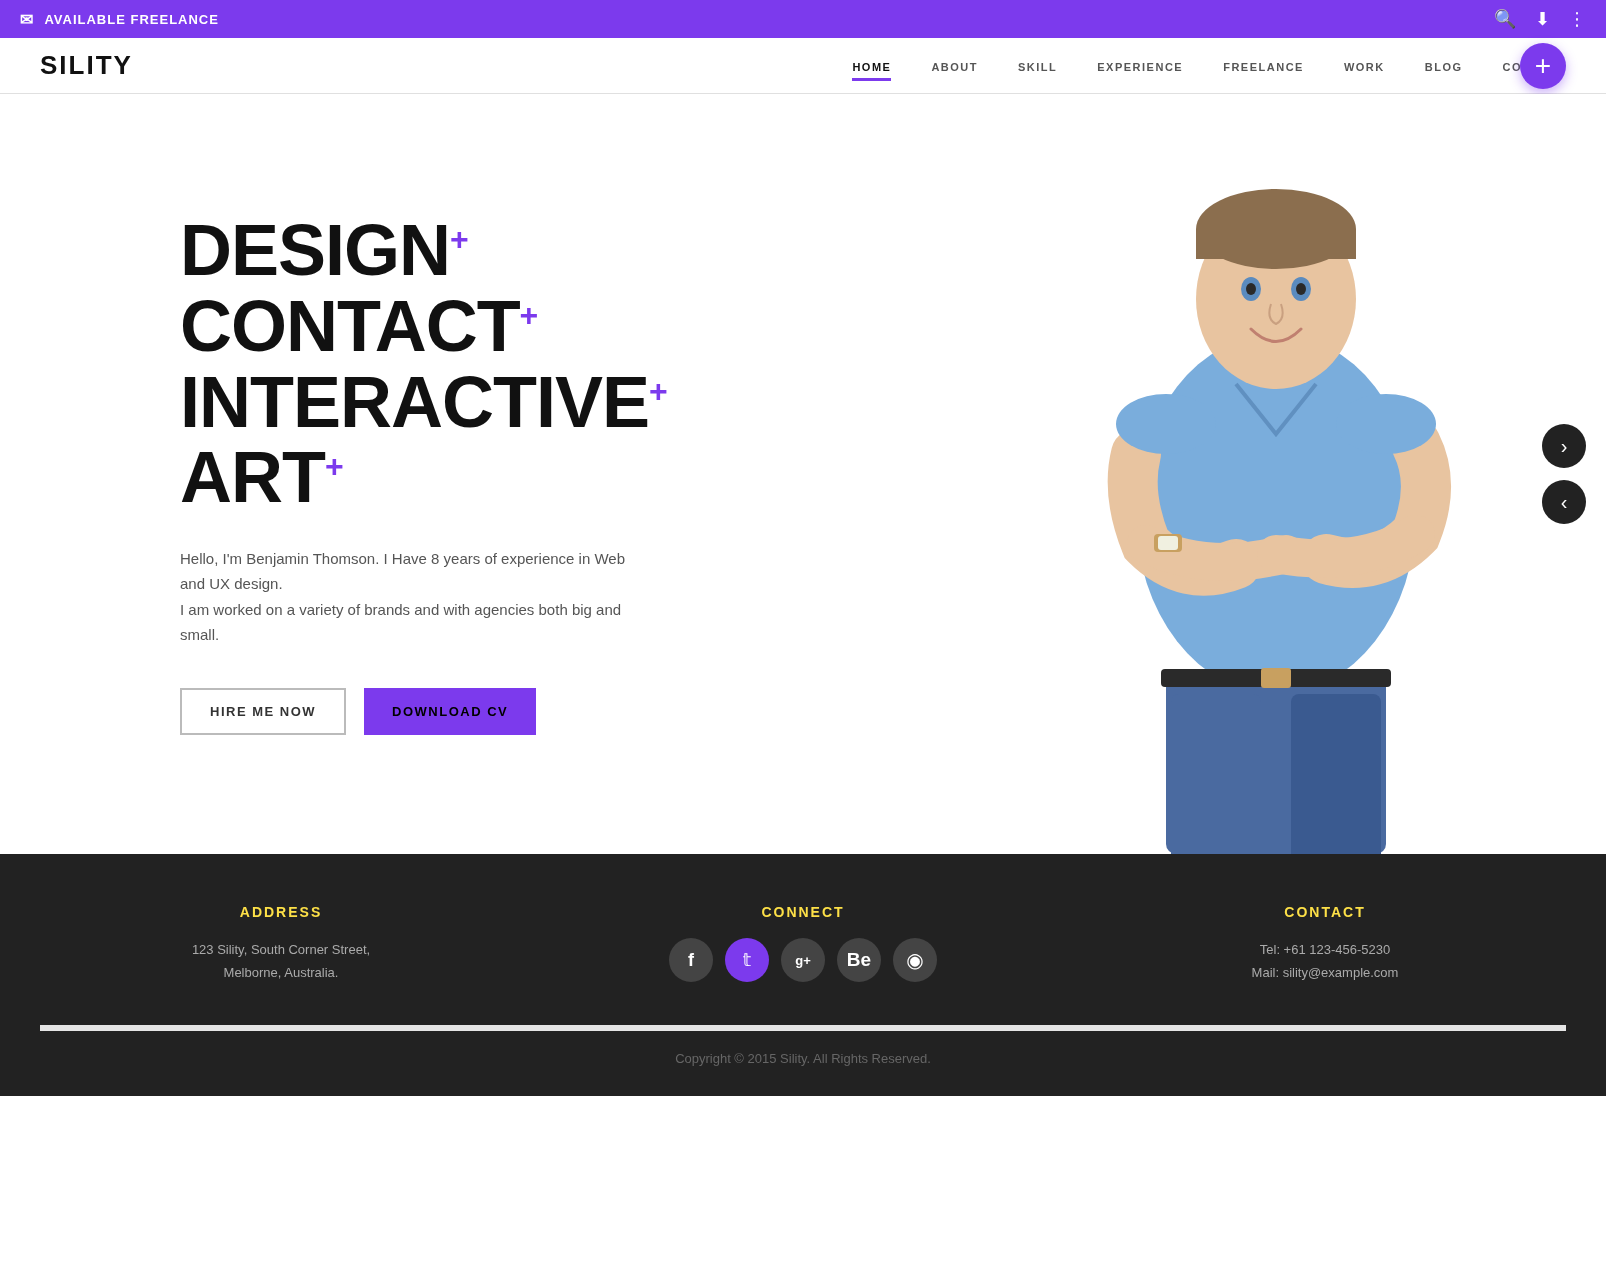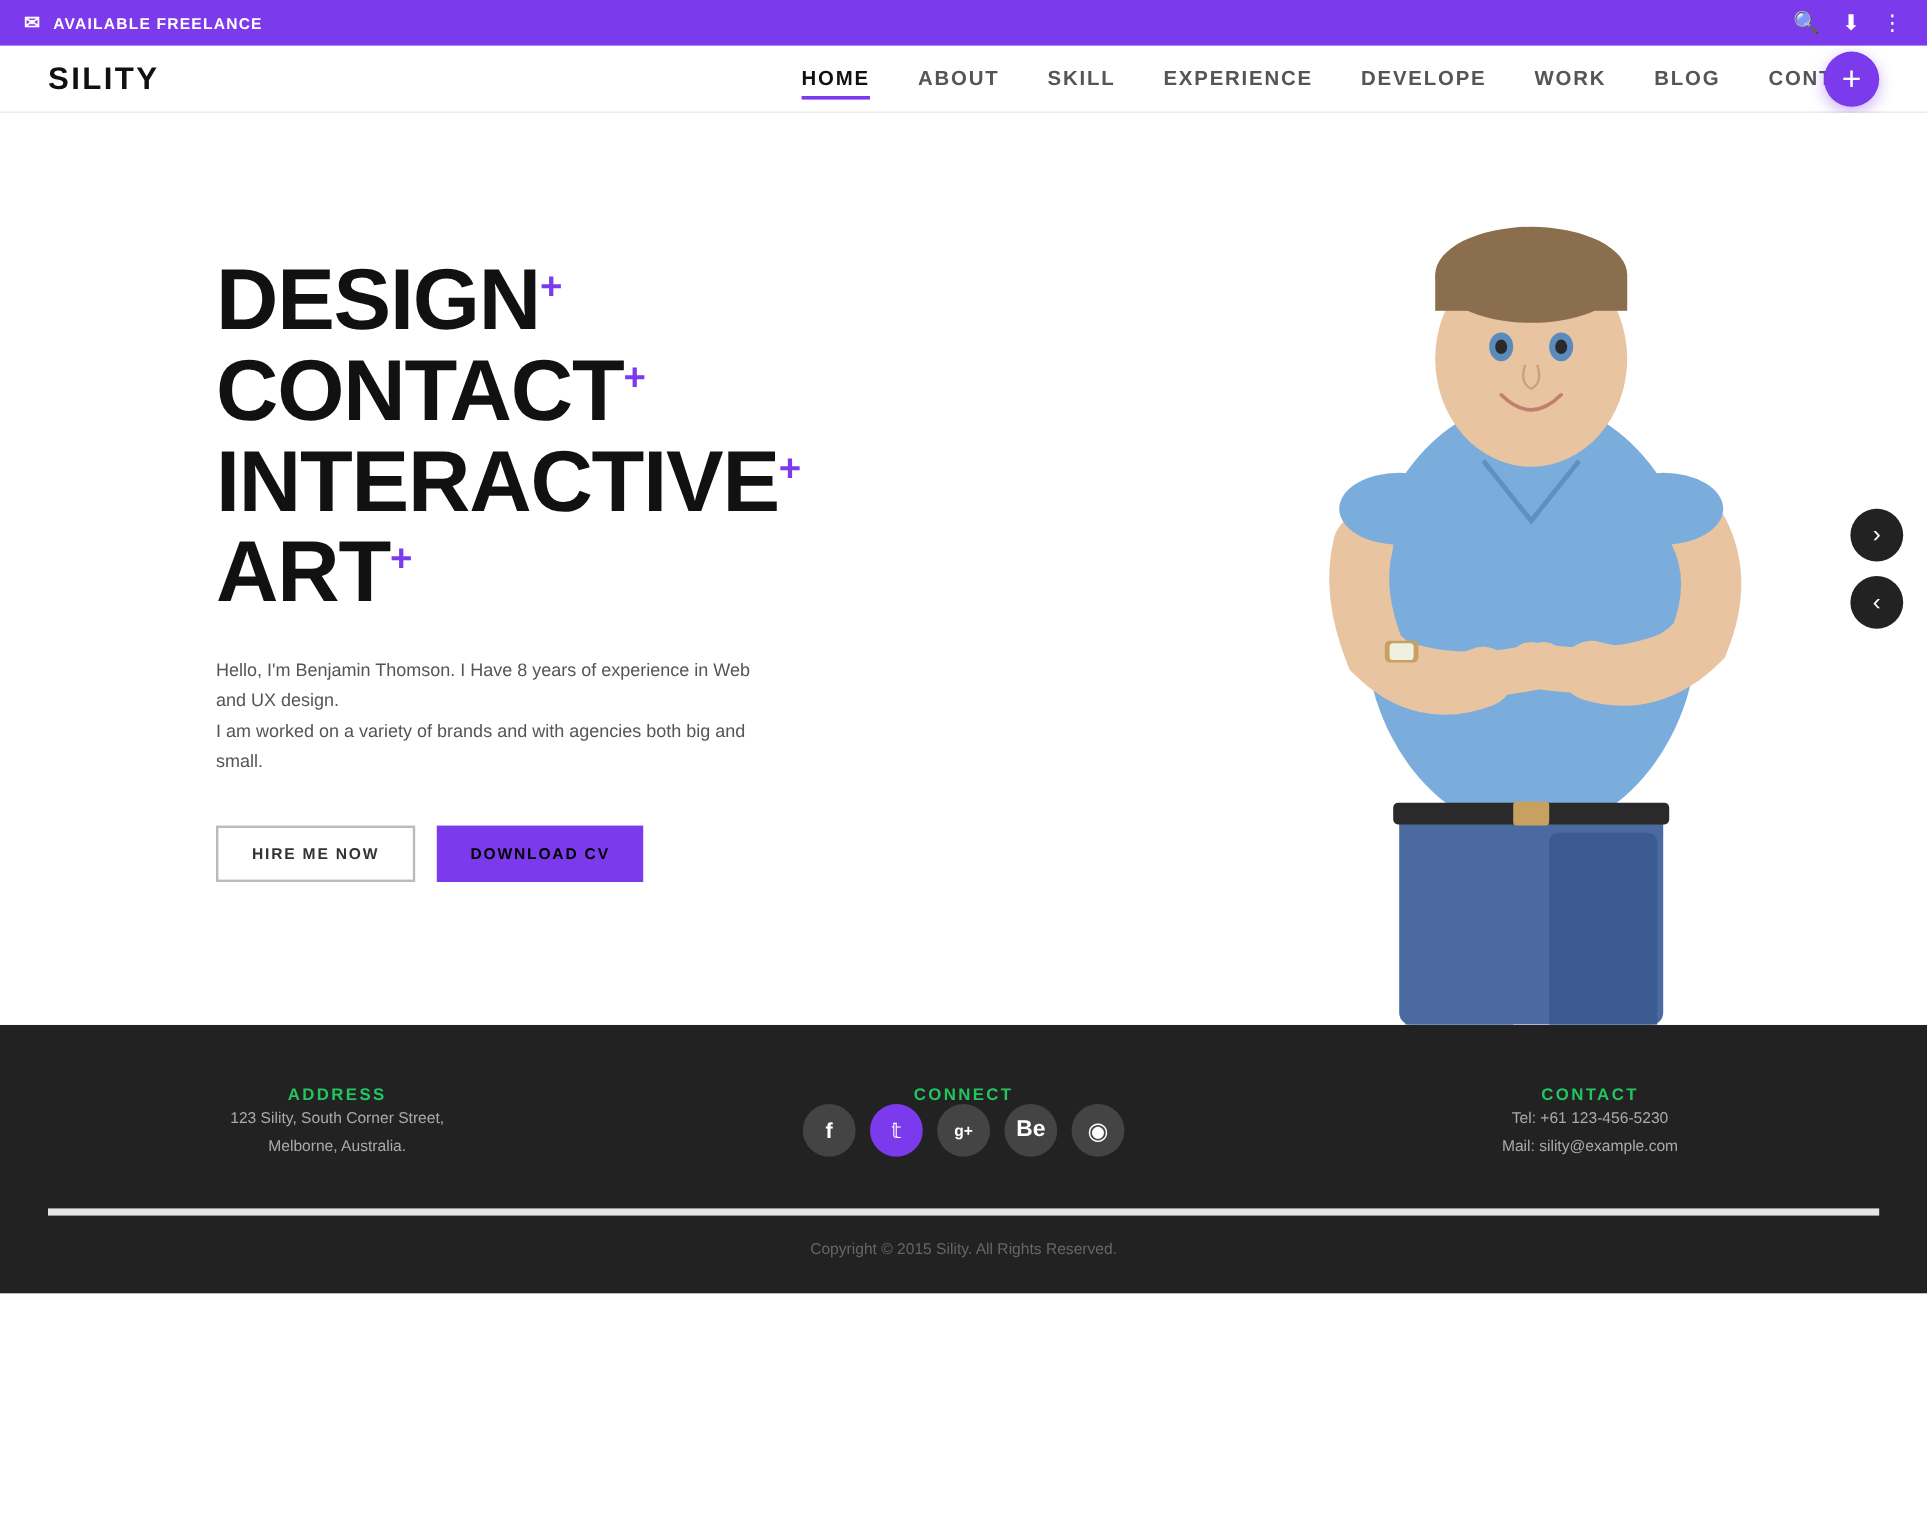--- a/index.html
+++ b/index.html
@@ -51,21 +51,21 @@
       margin-right: auto;
     }
     .nav-links {
       display: flex;
       gap: 40px;
       list-style: none;
     }
     .nav-links li a {
       text-decoration: none;
       color: #555;
-      font-size: 17px;
+      font-size: 11px;
       font-weight: 600;
       letter-spacing: 1.5px;
       padding-bottom: 4px;
       position: relative;
     }
     .nav-links li.active a {
       color: #111;
     }
     .nav-links li.active a::after {
       content: '';
@@ -195,22 +195,22 @@
       display: grid;
       grid-template-columns: 1fr 1fr 1fr;
       gap: 40px;
       text-align: center;
       margin-bottom: 40px;
     }
     .footer-section h3 {
       font-size: 14px;
       font-weight: 700;
       letter-spacing: 2px;
-      margin-bottom: 0;
-      color: #22c55e;
+      margin-bottom: 18px;
+      color: #fde047;
     }
     .footer-section p {
       font-size: 13px;
       color: #aaa;
       line-height: 1.8;
     }
     .social-icons {
       display: flex;
       gap: 12px;
       justify-content: center;
@@ -255,21 +255,21 @@
   </div>
 </div>
 
 <nav class="navbar">
   <div class="logo">SILITY</div>
   <ul class="nav-links">
     <li class="active"><a href="#">HOME</a></li>
     <li><a href="#">ABOUT</a></li>
     <li><a href="#">SKILL</a></li>
     <li><a href="#">EXPERIENCE</a></li>
-    <li><a href="#">DEVELOPE</a></li>
+    <li><a href="#">FREELANCE</a></li>
     <li><a href="#">WORK</a></li>
     <li><a href="#">BLOG</a></li>
     <li><a href="#">CONTACT</a></li>
   </ul>
   <div class="fab-btn">+</div>
 </nav>
 
 <section class="hero">
   <div class="hero-content">
     <div class="hero-headline">

